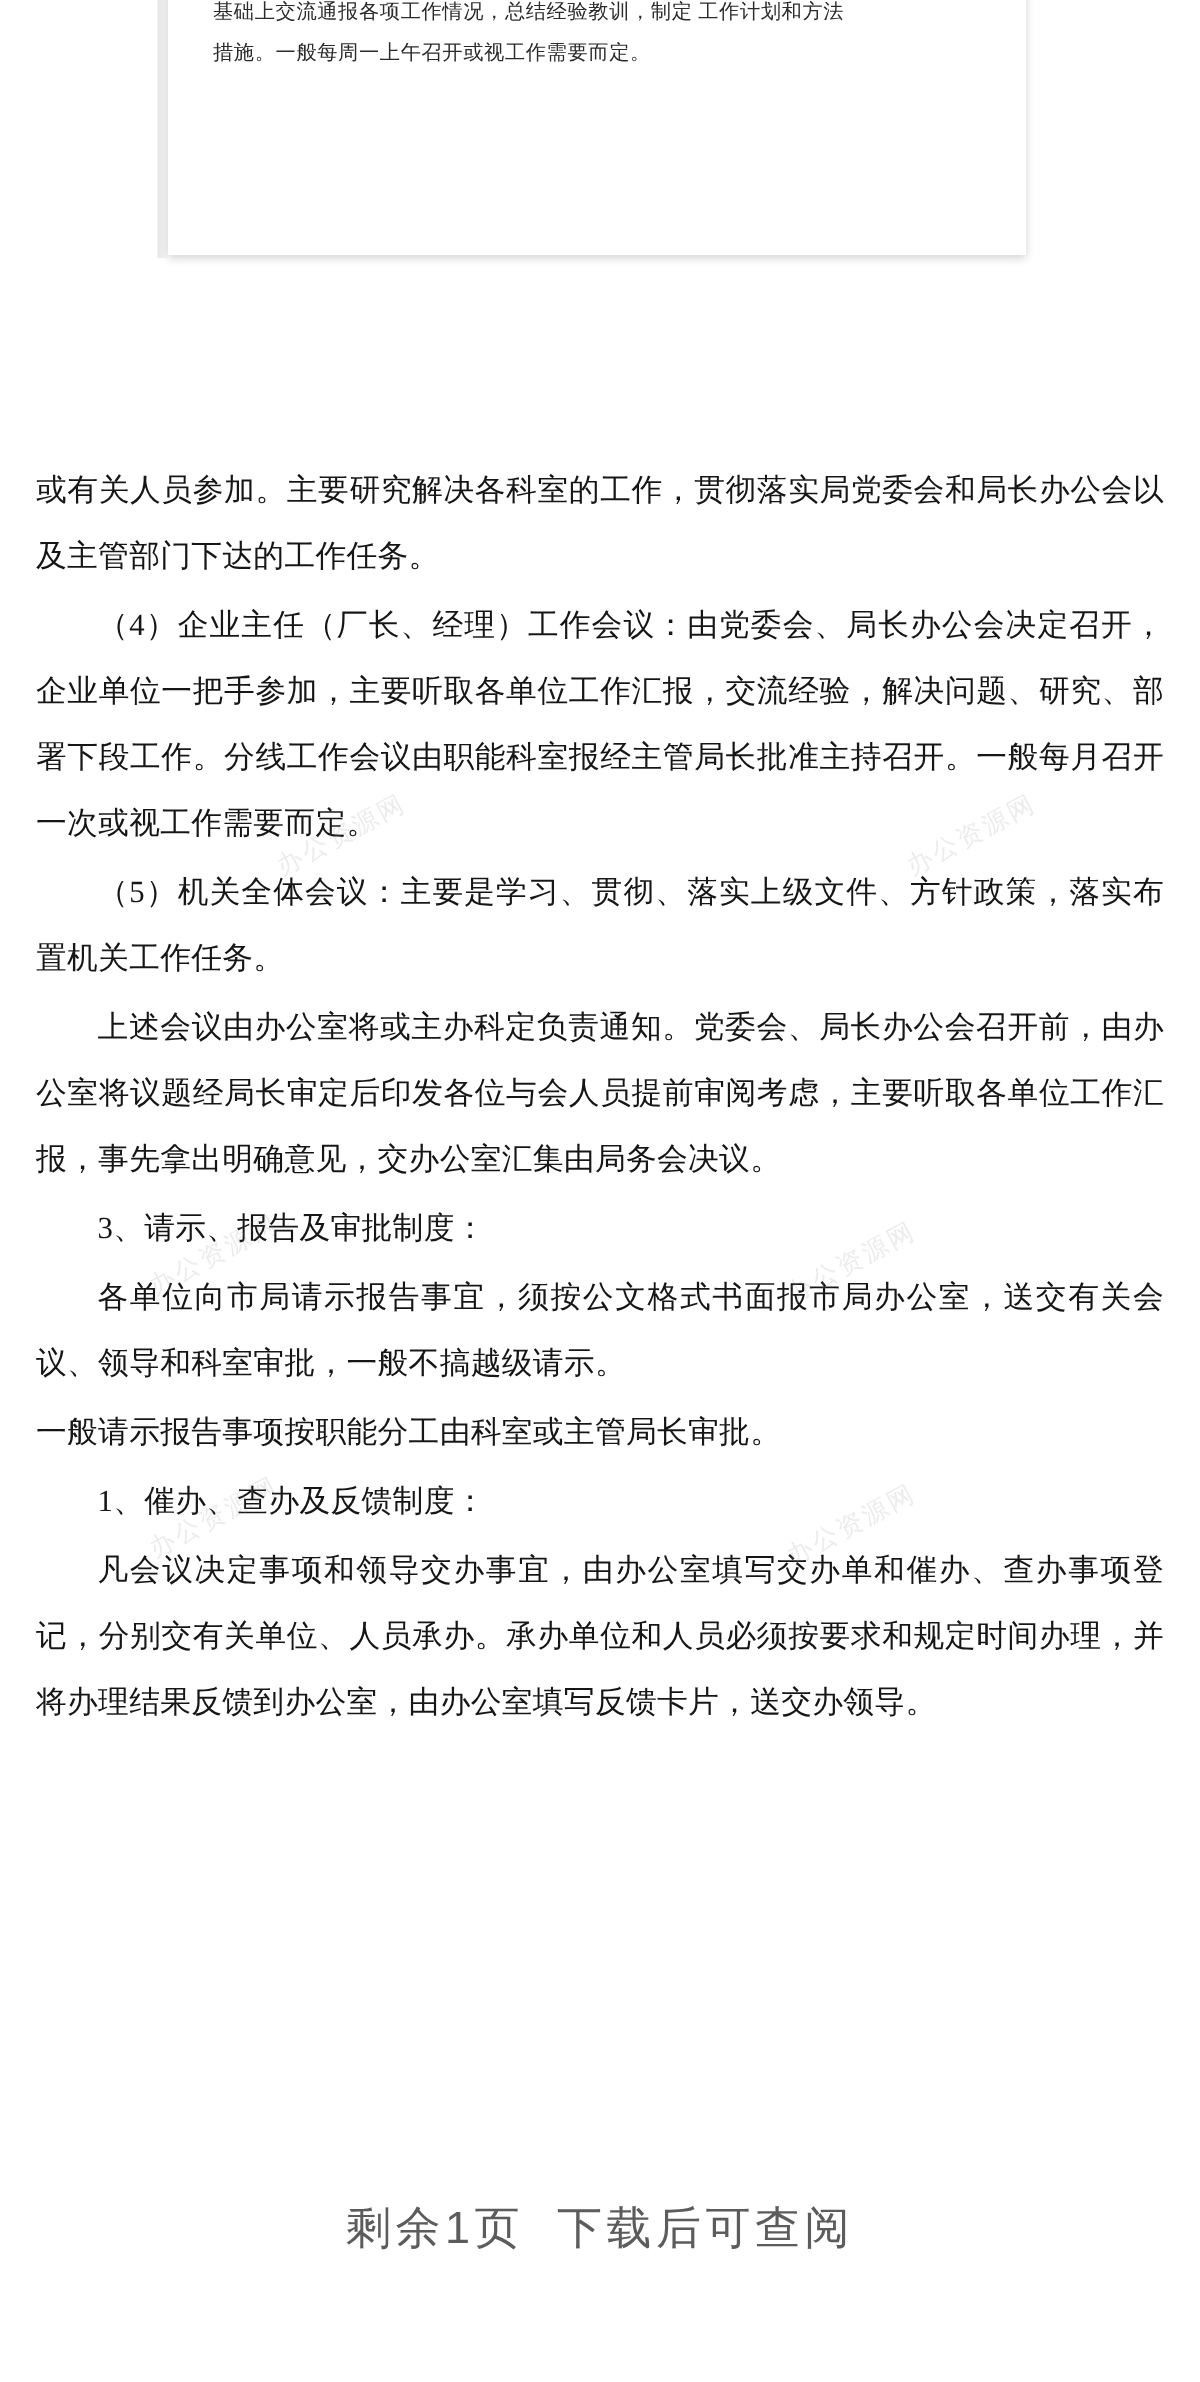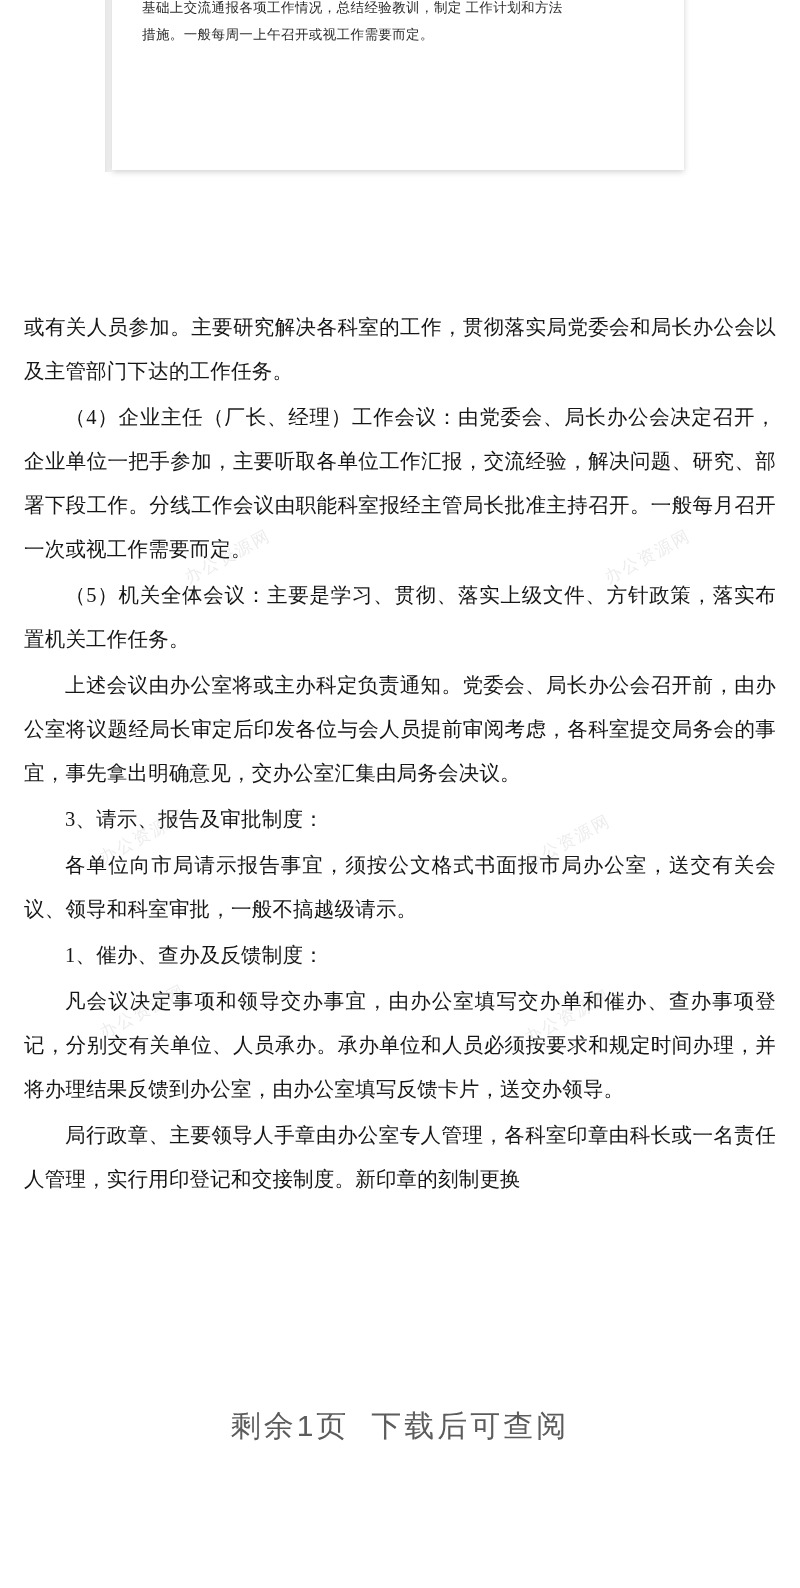--- a/index.html
+++ b/index.html
@@ -87,21 +87,21 @@
   .wm2 { left: 600px; top: 545px; }
   .wm3 { left: 95px;  top: 825px; }
   .wm4 { left: 520px; top: 830px; }
   .wm5 { left: 95px;  top: 1000px; }
   .wm6 { left: 520px; top: 1005px; }
 
   
   .footer {
     position: absolute;
     left: 0;
-    top: 1406px;
+    top: 1465px;
     width: 800px;
     text-align: center;
     font-size: 30px;
     color: #5c5c5c;
     letter-spacing: 3px;
     font-family: "Liberation Sans", sans-serif;
   }
   .footer .gap { display: inline-block; width: 22px; }
 </style>
 </head>
@@ -112,26 +112,26 @@
   <div class="preview-inner">
     <p>基础上交流通报各项工作情况，总结经验教训，制定 工作计划和方法</p>
     <p>措施。一般每周一上午召开或视工作需要而定。</p>
   </div>
 </div>
 
 <div class="doc-body">
   <p>或有关人员参加。主要研究解决各科室的工作，贯彻落实局党委会和局长办公会以及主管部门下达的工作任务。</p>
   <p class="indent">（4）企业主任（厂长、经理）工作会议：由党委会、局长办公会决定召开，企业单位一把手参加，主要听取各单位工作汇报，交流经验，解决问题、研究、部署下段工作。分线工作会议由职能科室报经主管局长批准主持召开。一般每月召开一次或视工作需要而定。</p>
   <p class="indent">（5）机关全体会议：主要是学习、贯彻、落实上级文件、方针政策，落实布置机关工作任务。</p>
-  <p class="indent">上述会议由办公室将或主办科定负责通知。党委会、局长办公会召开前，由办公室将议题经局长审定后印发各位与会人员提前审阅考虑，各科室提交局务会的事宜，事先拿出明确意见，交办公室汇集由局务会决议。</p>
+  <p class="indent">上述会议由办公室将或主办科定负责通知。党委会、局长办公会召开前，由办公室将议题经局长审定后印发各位与会人员提前审阅考虑，主要听取各单位工作汇报，事先拿出明确意见，交办公室汇集由局务会决议。</p>
   <p class="indent">3、请示、报告及审批制度：</p>
   <p class="indent">各单位向市局请示报告事宜，须按公文格式书面报市局办公室，送交有关会议、领导和科室审批，一般不搞越级请示。</p>
+  <p>一般请示报告事项按职能分工由科室或主管局长审批。</p>
   <p class="indent">1、催办、查办及反馈制度：</p>
   <p class="indent">凡会议决定事项和领导交办事宜，由办公室填写交办单和催办、查办事项登记，分别交有关单位、人员承办。承办单位和人员必须按要求和规定时间办理，并将办理结果反馈到办公室，由办公室填写反馈卡片，送交办领导。</p>
-  <p class="indent">局行政章、主要领导人手章由办公室专人管理，各科室印章由科长或一名责任人管理，实行用印登记和交接制度。新印章的刻制更换</p>
 </div>
 
 <div class="watermark wm1">办公资源网</div>
 <div class="watermark wm2">办公资源网</div>
 <div class="watermark wm3">办公资源网</div>
 <div class="watermark wm4">办公资源网</div>
 <div class="watermark wm5">办公资源网</div>
 <div class="watermark wm6">办公资源网</div>
 
 <div class="footer">

